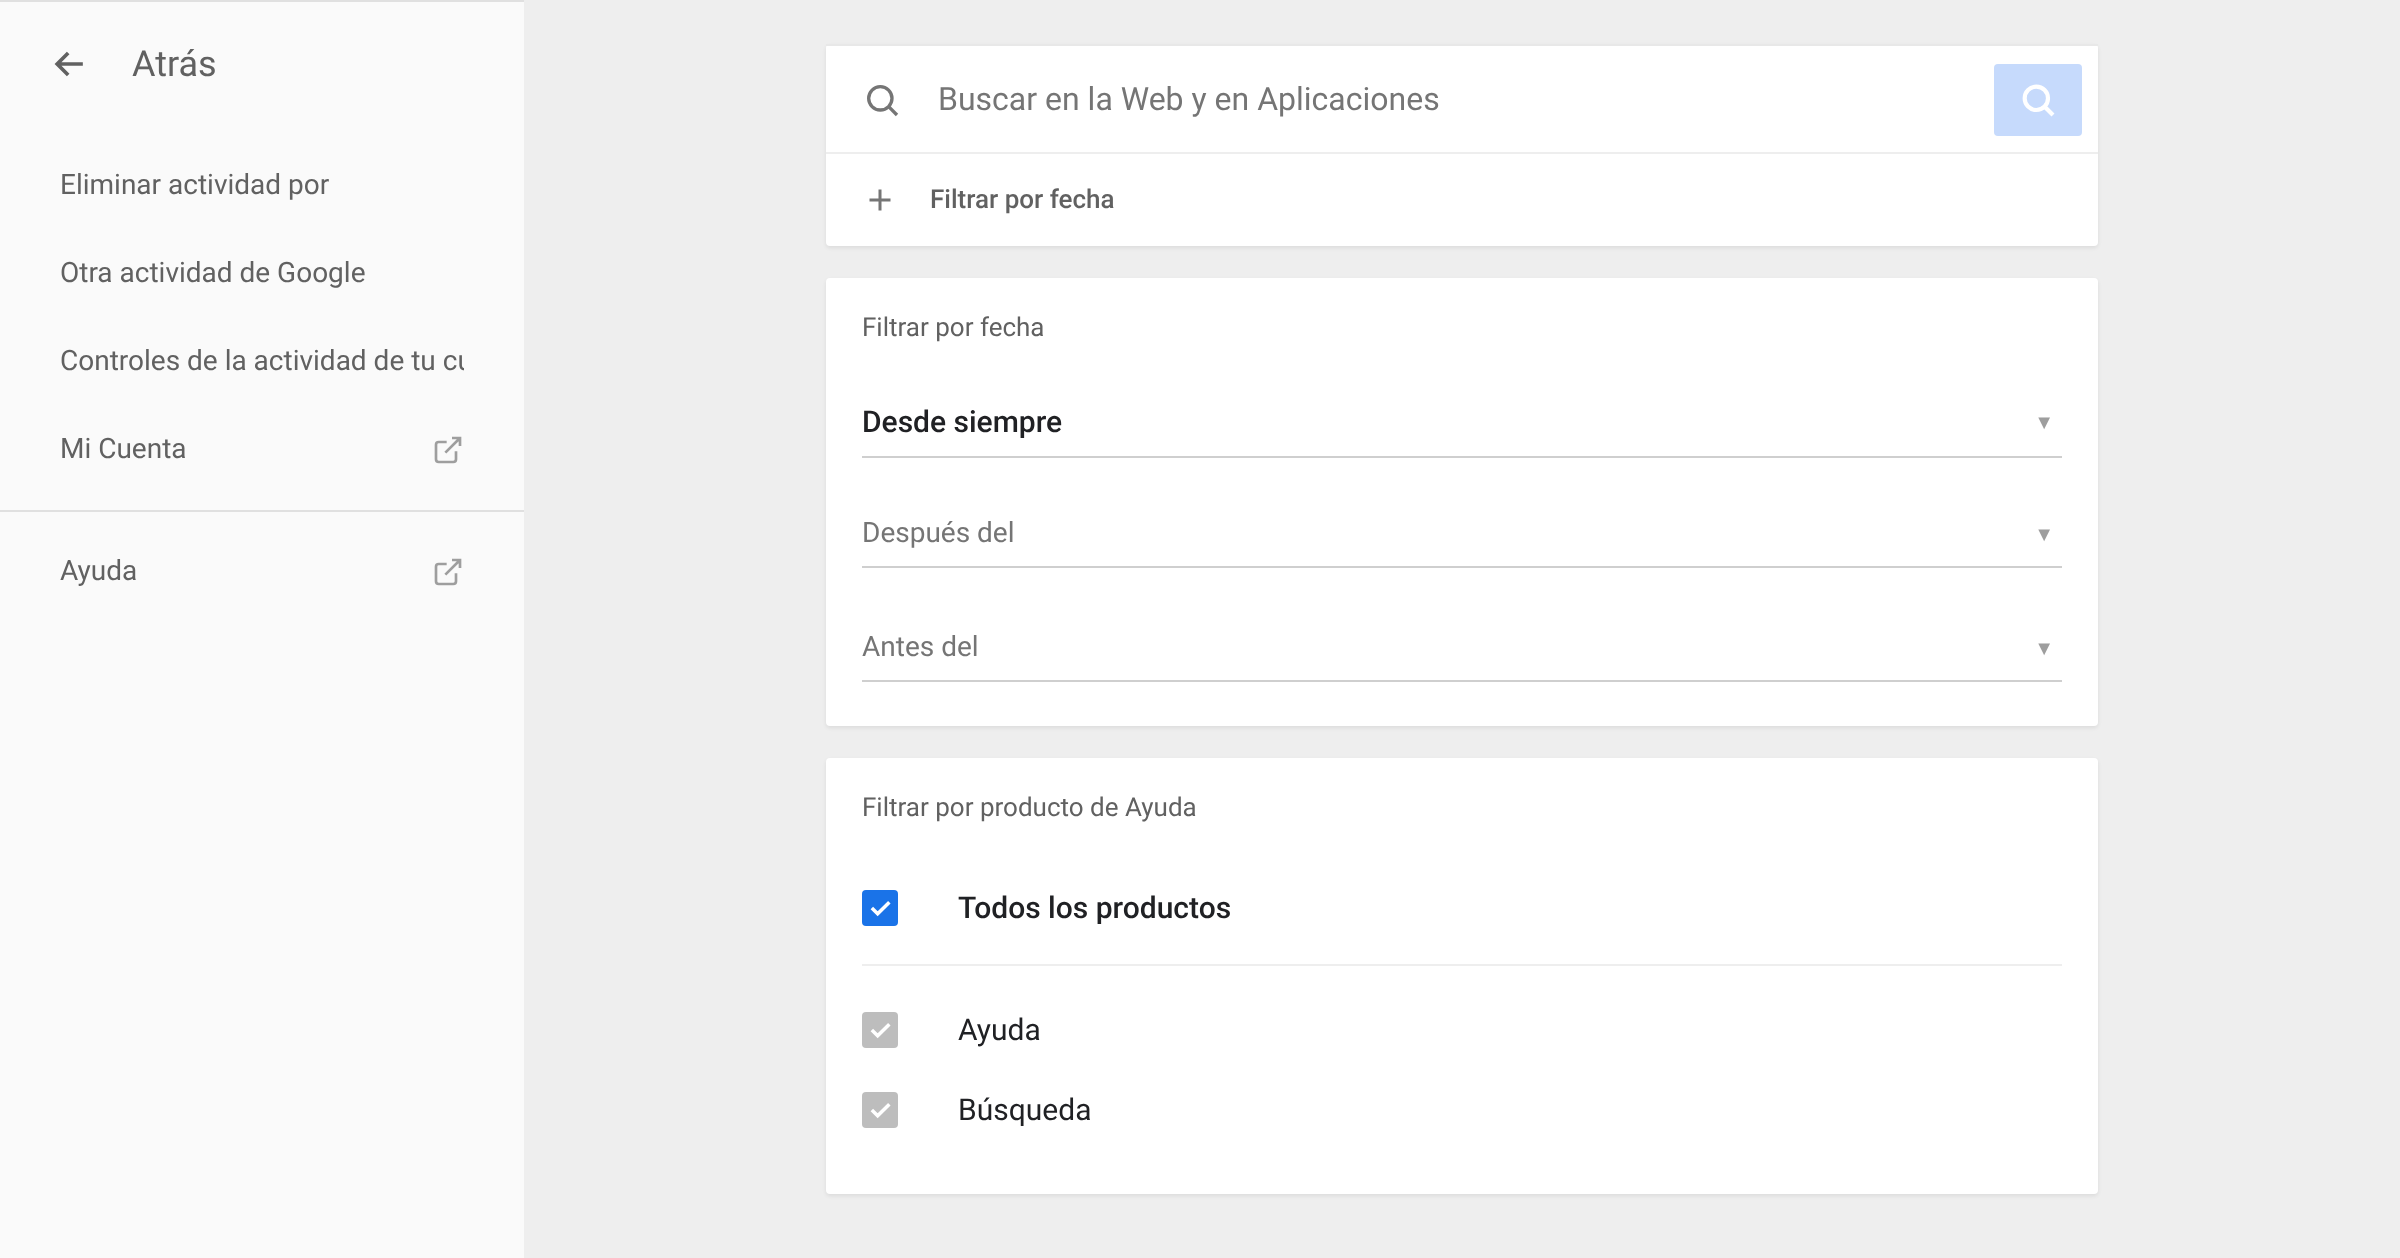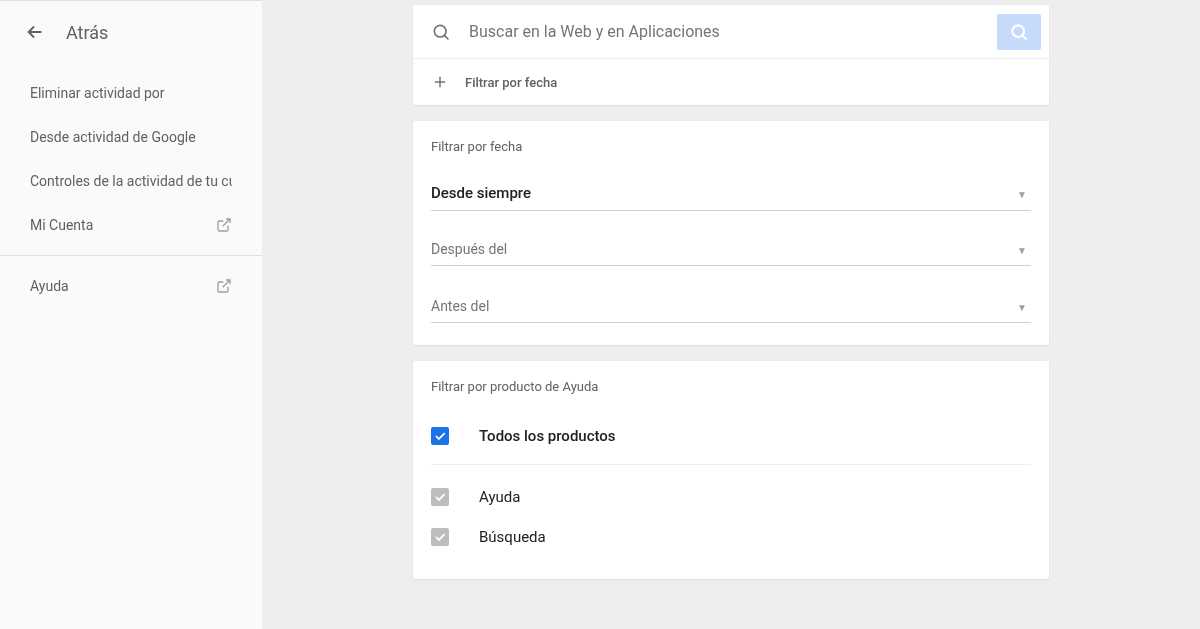--- a/index.html
+++ b/index.html
@@ -12,21 +12,21 @@
     .back-row { display: flex; align-items: center; padding: 20px 24px 20px 24px; gap: 20px; }
     .back-row .arrow { color: #616161; cursor: pointer; }
     .back-row .label { color: #616161; font-size: 18px; font-weight: 400; }
     .side-section { border-bottom: 1px solid #e0e0e0; padding: 8px 0; }
     .side-section:last-child { border-bottom: none; }
     .side-item { display: flex; align-items: center; justify-content: space-between; padding: 14px 30px; font-size: 14px; color: #616161; cursor: pointer; white-space: nowrap; overflow: hidden; }
     .side-item.active { color: #1a73e8; }
     .ext-icon { color: #9e9e9e; flex-shrink: 0; margin-left: 8px; }
 
     
-    .main { flex: 1; padding: 4px 0 0 0; display: flex; flex-direction: column; align-items: center; }
+    .main { flex: 1; padding: 22px 0 0 0; display: flex; flex-direction: column; align-items: center; }
     .col { width: 636px; }
 
     
     .card { background: #fff; border-radius: 2px; box-shadow: 0 1px 2px rgba(0,0,0,0.08); margin-bottom: 16px; }
     .search-row { display: flex; align-items: center; border-top: 1px solid #e8e8e8; }
     .search-icon-left { color: #757575; padding: 0 18px; }
     .search-input { flex: 1; border: none; outline: none; font-size: 16px; color: #202124; padding: 17px 0; background: transparent; }
     .search-input::placeholder { color: #757575; }
     .search-btn { background: #c6dafc; width: 44px; height: 36px; margin: 0 8px 0 0; border-radius: 2px; display: flex; align-items: center; justify-content: center; color: #fff; cursor: pointer; }
     .filter-row { display: flex; align-items: center; padding: 14px 18px; border-top: 1px solid #eeeeee; gap: 16px; cursor: pointer; }
@@ -69,21 +69,21 @@
       </span>
       <span class="label">Atrás</span>
     </div>
 
 
     <div class="side-section">
       <div class="side-item">
         <span>Eliminar actividad por</span>
       </div>
       <div class="side-item">
-        <span>Desde actividad de Google</span>
+        <span>Otra actividad de Google</span>
       </div>
       <div class="side-item">
         <span style="overflow:hidden;text-overflow:clip;">Controles de la actividad de tu cuenta</span>
       </div>
       <div class="side-item">
         <span>Mi Cuenta</span>
         <span class="ext-icon">
           <svg width="16" height="16" viewBox="0 0 24 24" fill="none" stroke="currentColor" stroke-width="2">
               <path d="M18 13v6a2 2 0 0 1-2 2H5a2 2 0 0 1-2-2V8a2 2 0 0 1 2-2h6M15 3h6v6M10 14L21 3"></path>
             </svg>

